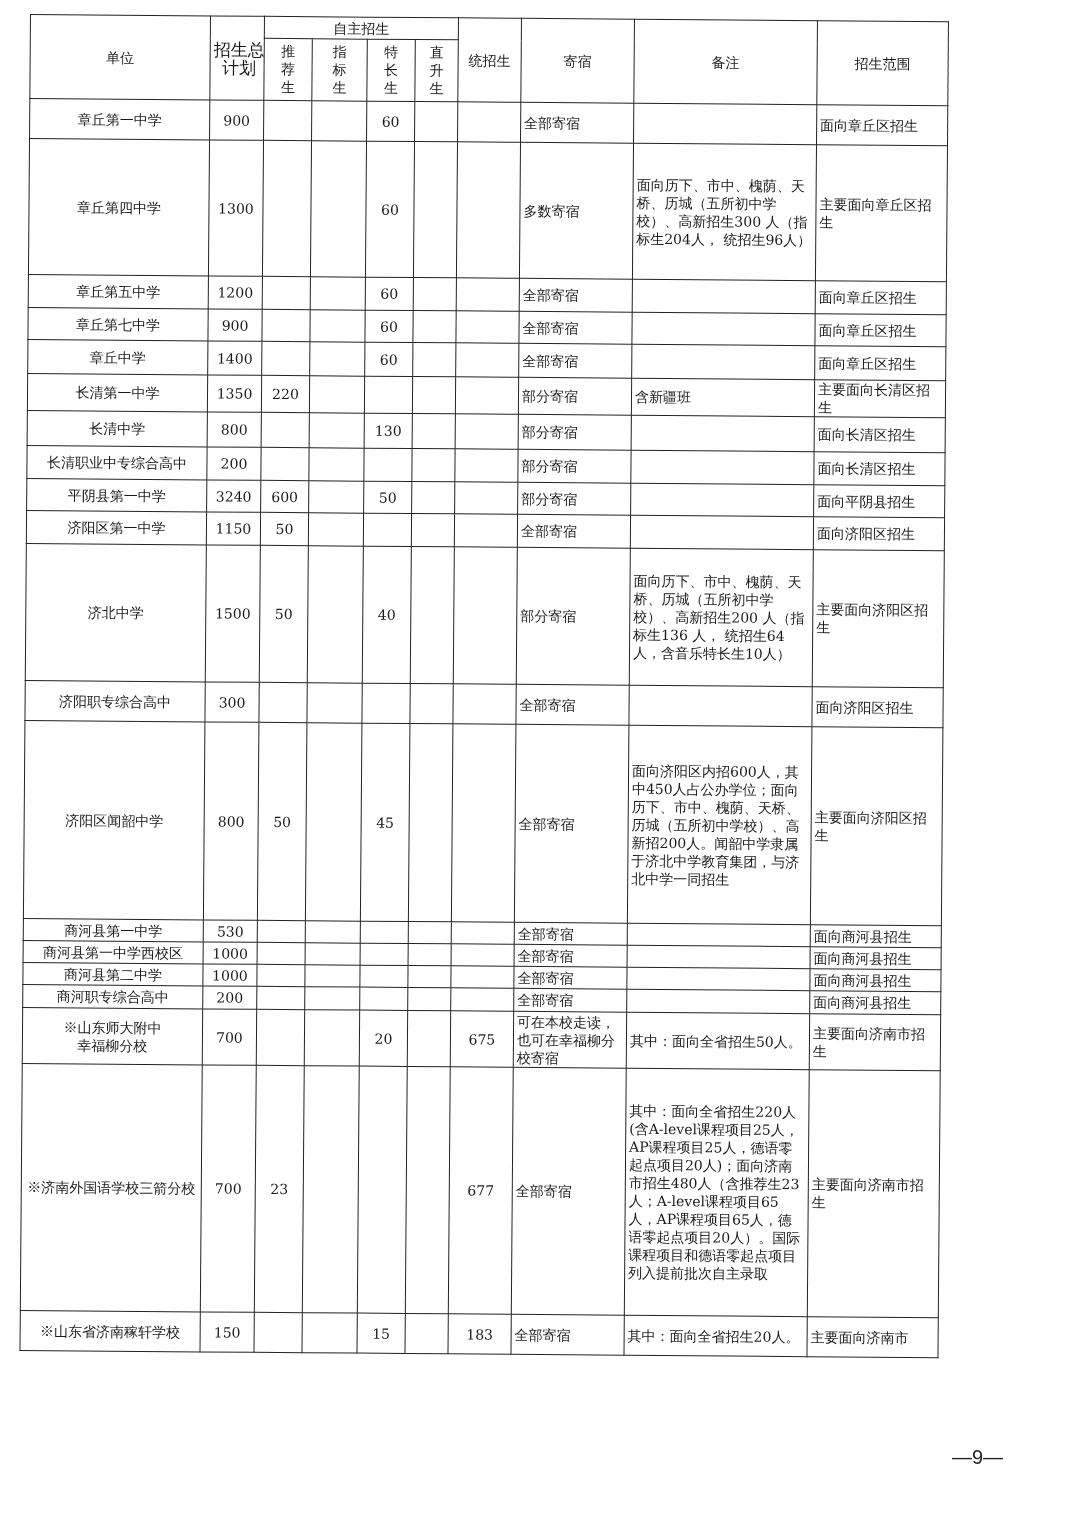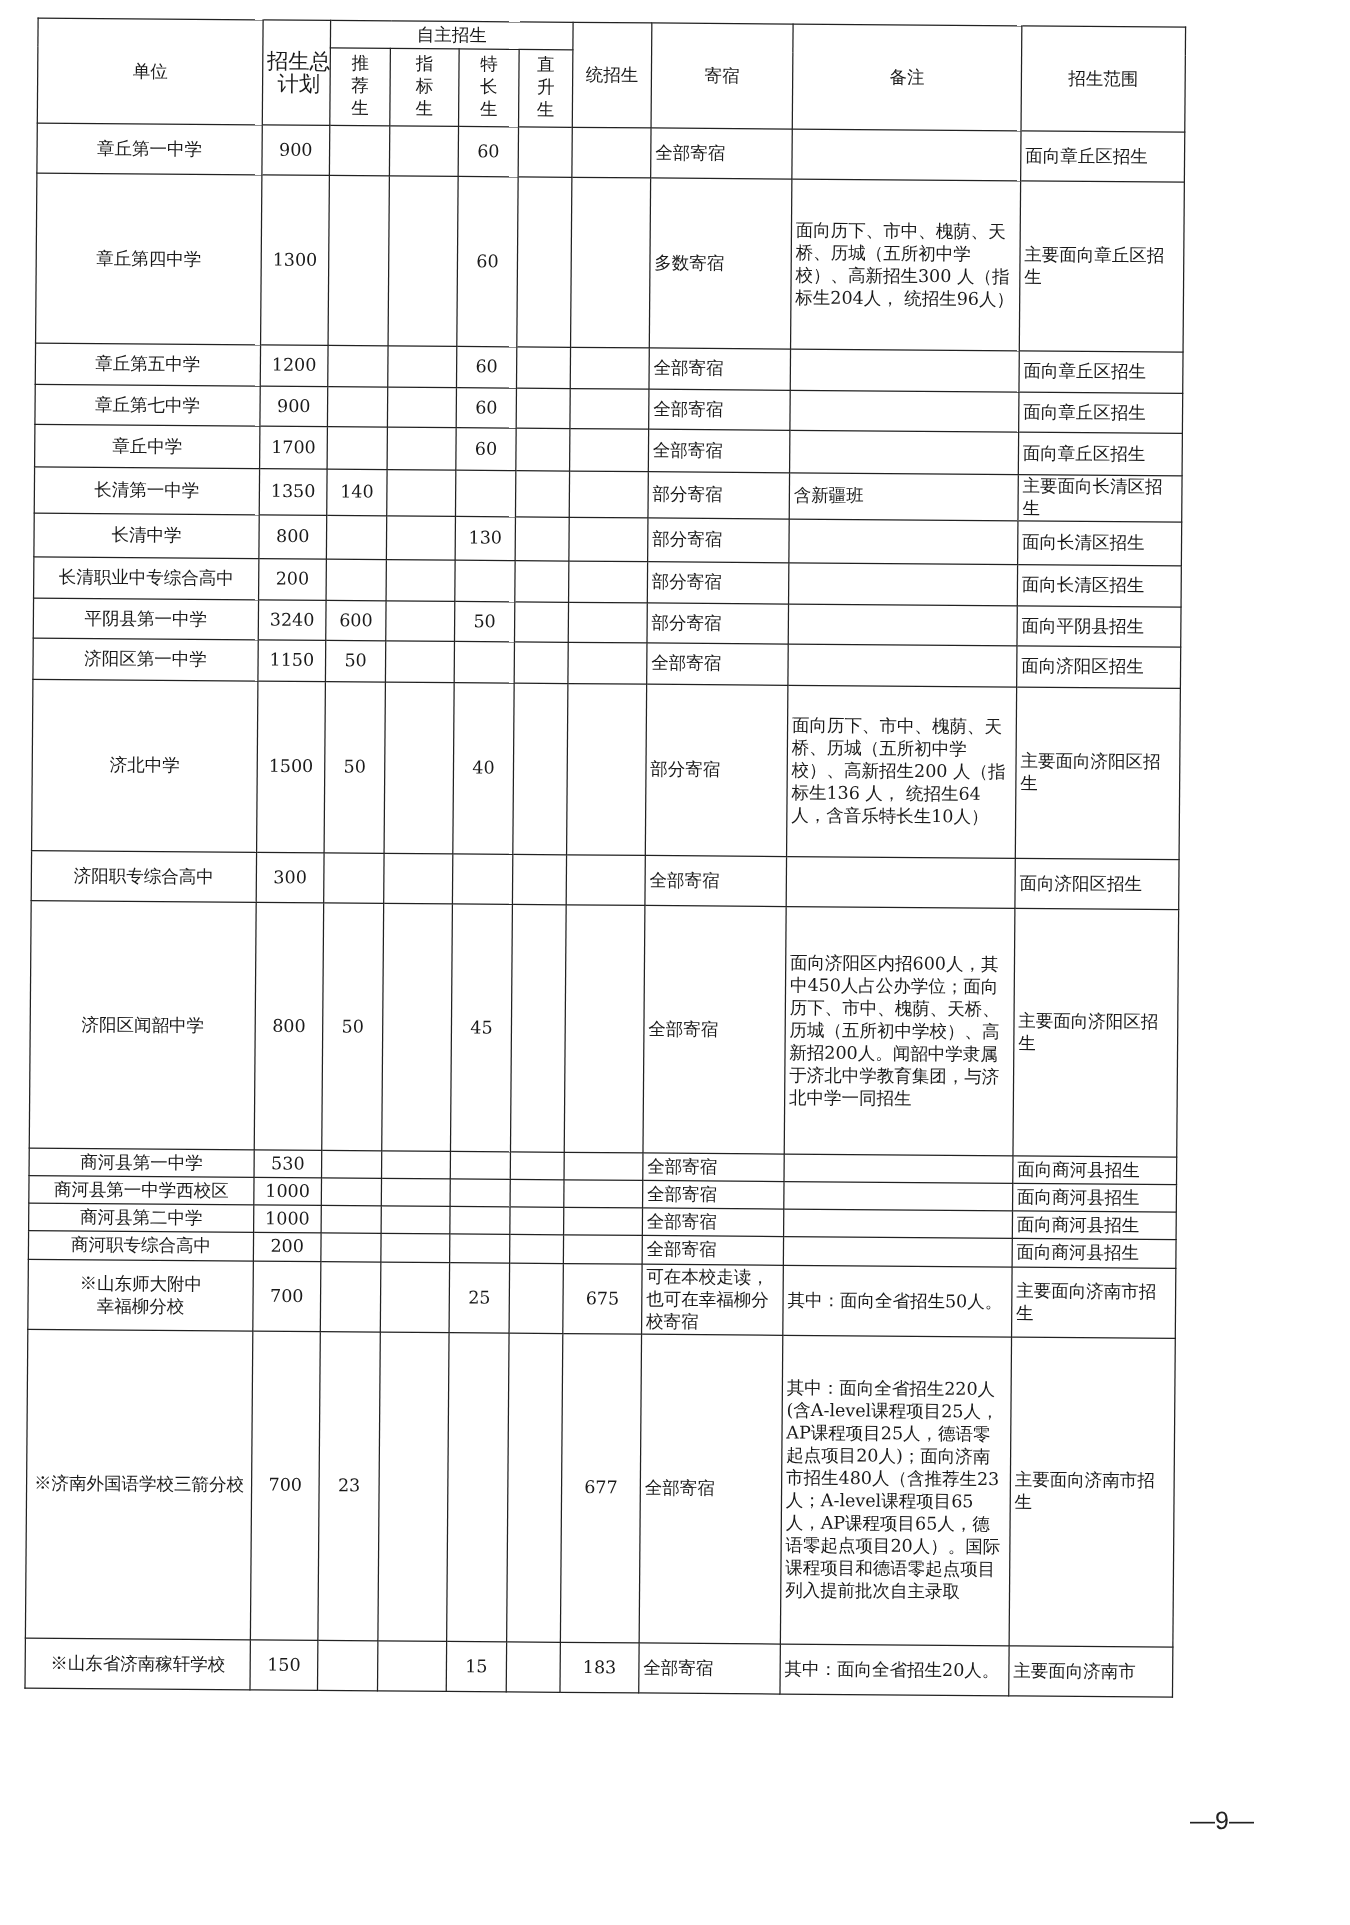--- a/index.html
+++ b/index.html
@@ -97,34 +97,34 @@
           <td class="c"></td>
           <td class="c">60</td>
           <td class="c"></td>
           <td class="c"></td>
           <td class="l">全部寄宿</td>
           <td class="note"></td>
           <td class="l">面向章丘区招生</td>
         </tr>
         <tr style="height: 34px;">
           <td class="name">章丘中学</td>
-          <td class="c">1700</td>
+          <td class="c">1400</td>
           <td class="c"></td>
           <td class="c"></td>
           <td class="c">60</td>
           <td class="c"></td>
           <td class="c"></td>
           <td class="l">全部寄宿</td>
           <td class="note"></td>
           <td class="l">面向章丘区招生</td>
         </tr>
         <tr style="height: 37px;">
           <td class="name">长清第一中学</td>
           <td class="c">1350</td>
-          <td class="c">140</td>
+          <td class="c">220</td>
           <td class="c"></td>
           <td class="c"></td>
           <td class="c"></td>
           <td class="c"></td>
           <td class="l">部分寄宿</td>
           <td class="note">含新疆班</td>
           <td class="l">主要面向长清区招生</td>
         </tr>
         <tr style="height: 35px;">
           <td class="name">长清中学</td>
@@ -256,21 +256,21 @@
           <td class="c"></td>
           <td class="l">全部寄宿</td>
           <td class="note"></td>
           <td class="l">面向商河县招生</td>
         </tr>
         <tr style="height: 56px;">
           <td class="name" style="white-space: normal; padding: 0px 40px;">※山东师大附中幸福柳分校</td>
           <td class="c">700</td>
           <td class="c"></td>
           <td class="c"></td>
-          <td class="c">25</td>
+          <td class="c">20</td>
           <td class="c"></td>
           <td class="c">675</td>
           <td class="l">可在本校走读，也可在幸福柳分校寄宿</td>
           <td class="note">其中：面向全省招生50人。</td>
           <td class="l">主要面向济南市招生</td>
         </tr>
         <tr style="height: 247px;">
           <td class="name">※济南外国语学校三箭分校</td>
           <td class="c">700</td>
           <td class="c">23</td>

